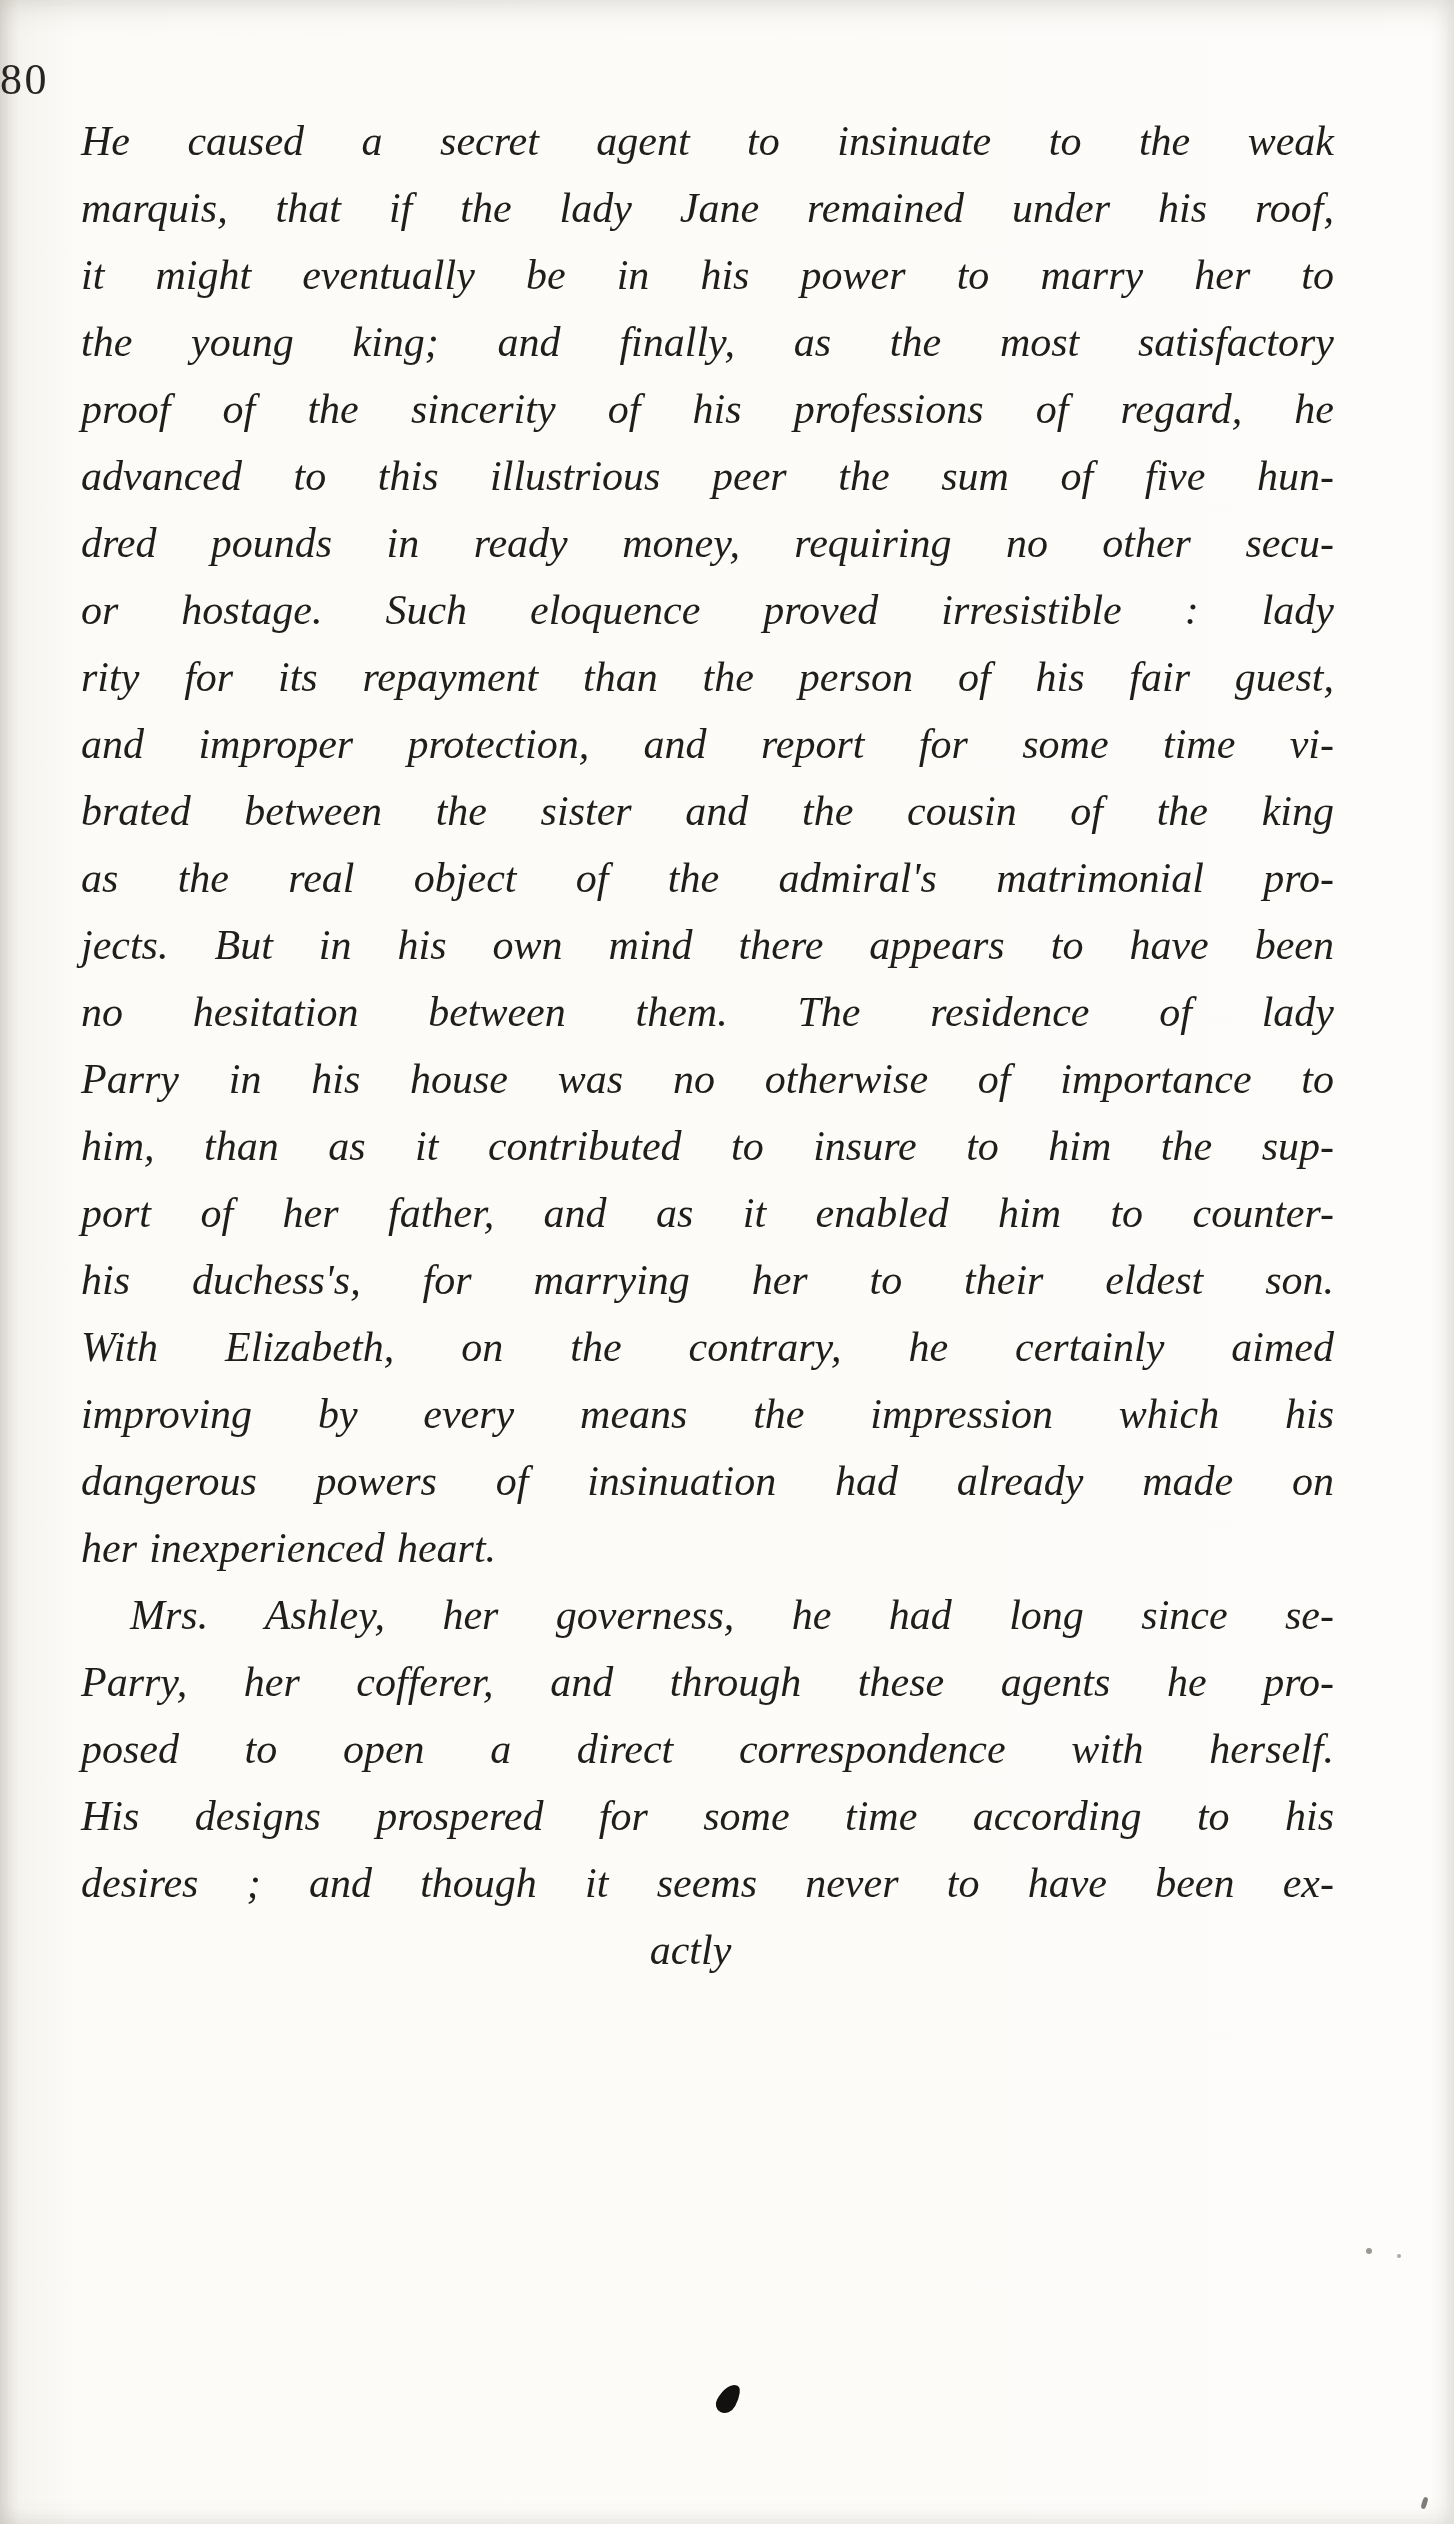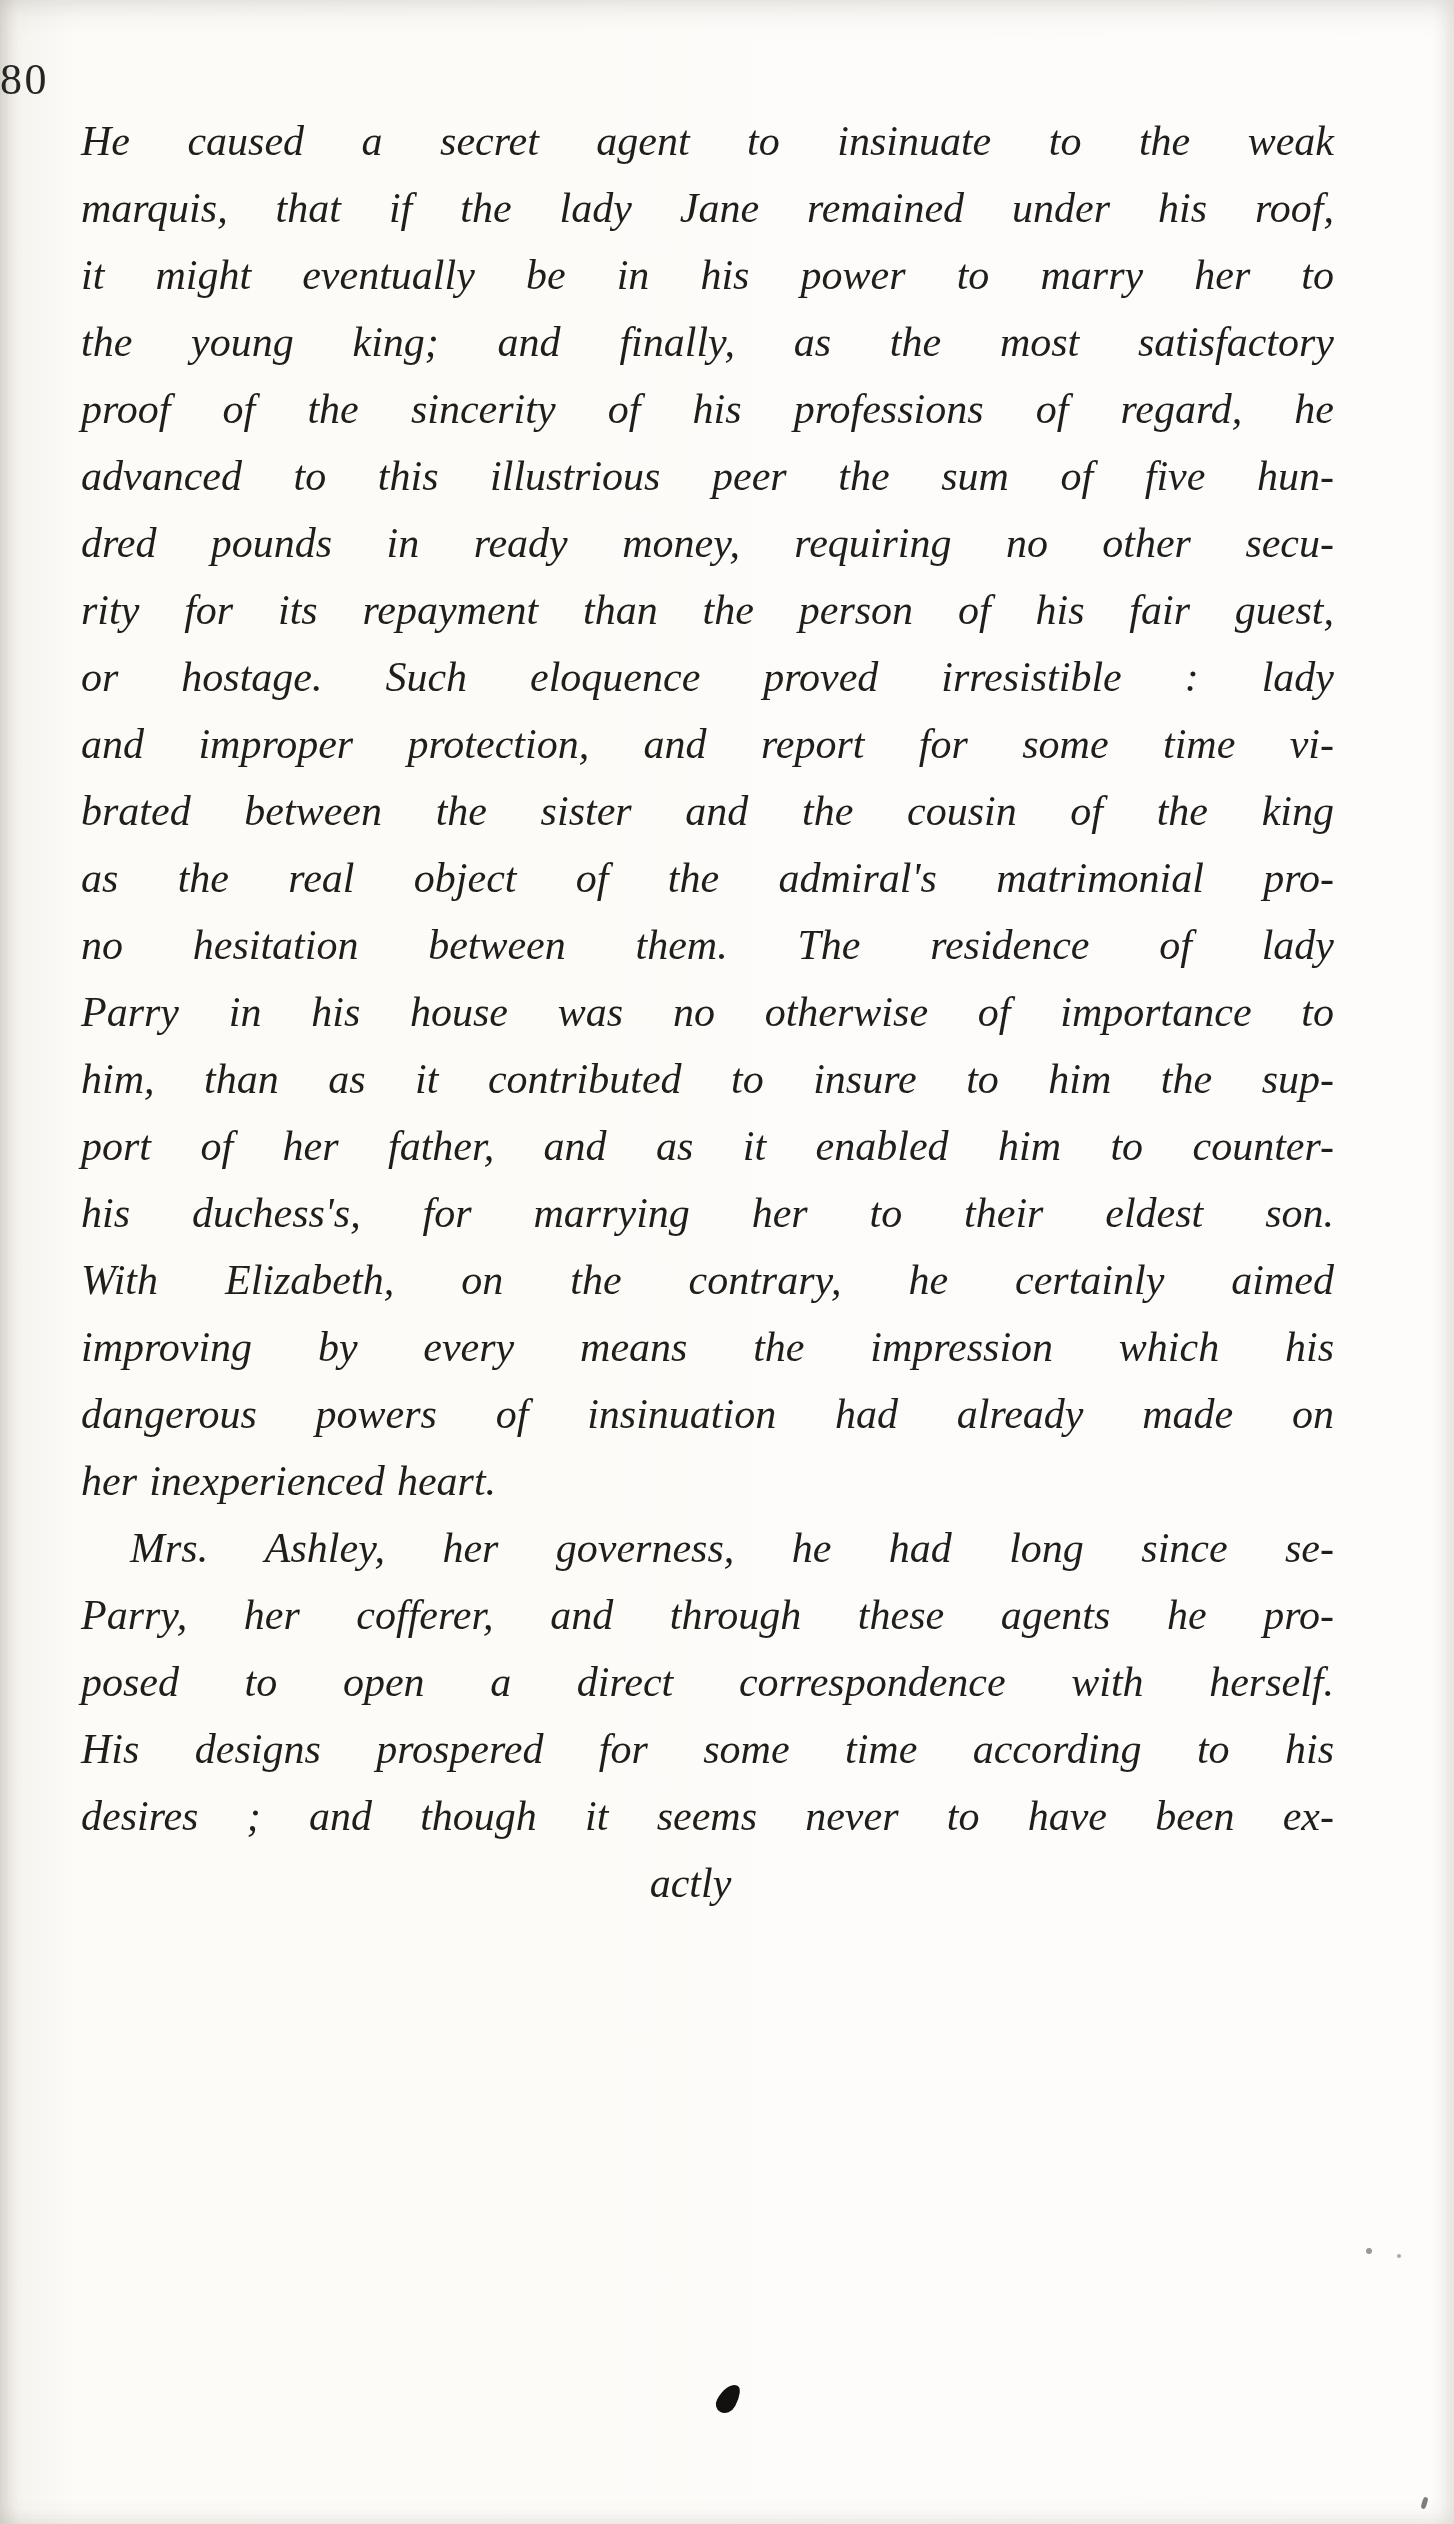--- a/index.html
+++ b/index.html
@@ -89,25 +89,26 @@
   <div class="text-block">
 
     <div class="para last-left">
         <div class="line">He caused a secret agent to insinuate to the weak</div>
         <div class="line">marquis, that if the lady Jane remained under his roof,</div>
         <div class="line">it might eventually be in his power to marry her to</div>
         <div class="line">the young king; and finally, as the most satisfactory</div>
         <div class="line">proof of the sincerity of his professions of regard, he</div>
         <div class="line">advanced to this illustrious peer the sum of five hun-</div>
         <div class="line">dred pounds in ready money, requiring no other secu-</div>
+        <div class="line">or hostage.  Such eloquence proved irresistible : lady</div>
         <div class="line">rity for its repayment than the person of his fair guest,</div>
-        <div class="line">or hostage.  Such eloquence proved irresistible : lady</div>
         <div class="line">and improper protection, and report for some time vi-</div>
         <div class="line">brated between the sister and the cousin of the king</div>
         <div class="line">as the real object of the admiral's matrimonial pro-</div>
+        <div class="line">jects.  But in his own mind there appears to have been</div>
         <div class="line">no hesitation between them.  The residence of lady</div>
         <div class="line">Parry in his house was no otherwise of importance to</div>
         <div class="line">him, than as it contributed to insure to him the sup-</div>
         <div class="line">port of her father, and as it enabled him to counter-</div>
         <div class="line">his duchess's, for marrying her to their eldest son.</div>
         <div class="line">With Elizabeth, on the contrary, he certainly aimed</div>
         <div class="line">improving by every means the impression which his</div>
         <div class="line">dangerous powers of insinuation had already made on</div>
         <div class="line">her inexperienced heart.</div>
       </div>

